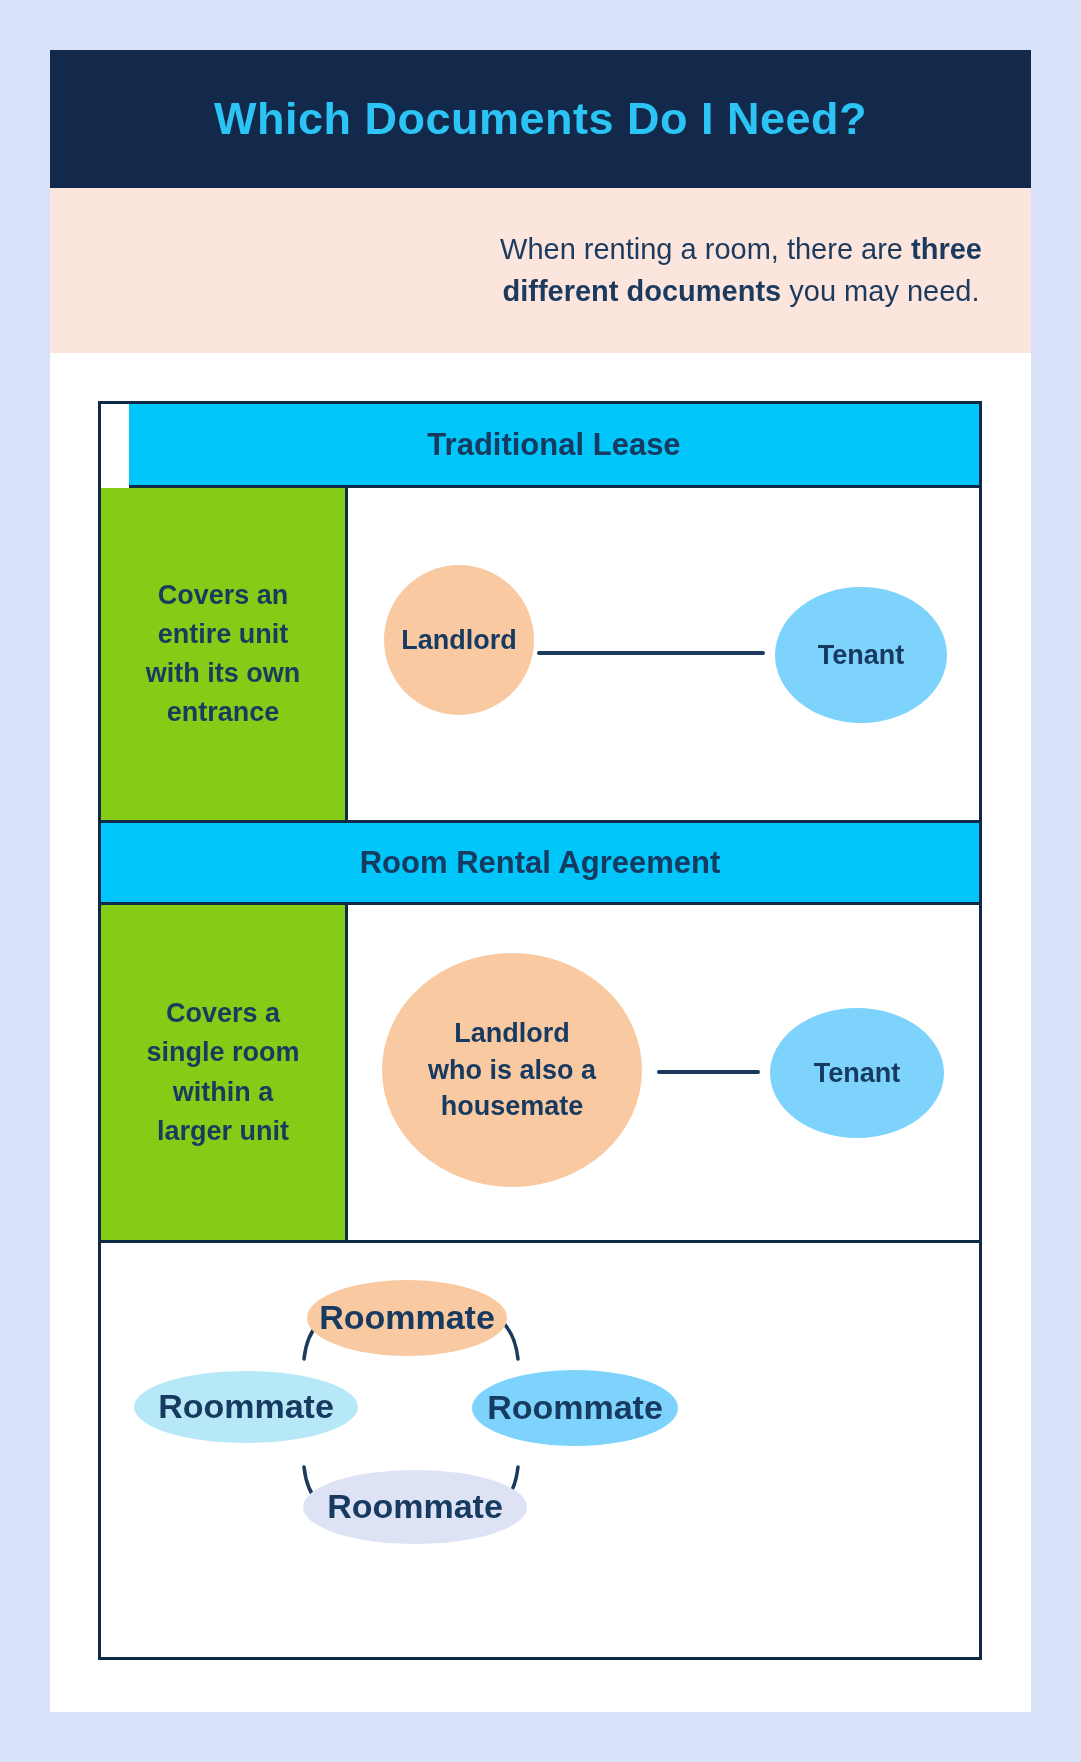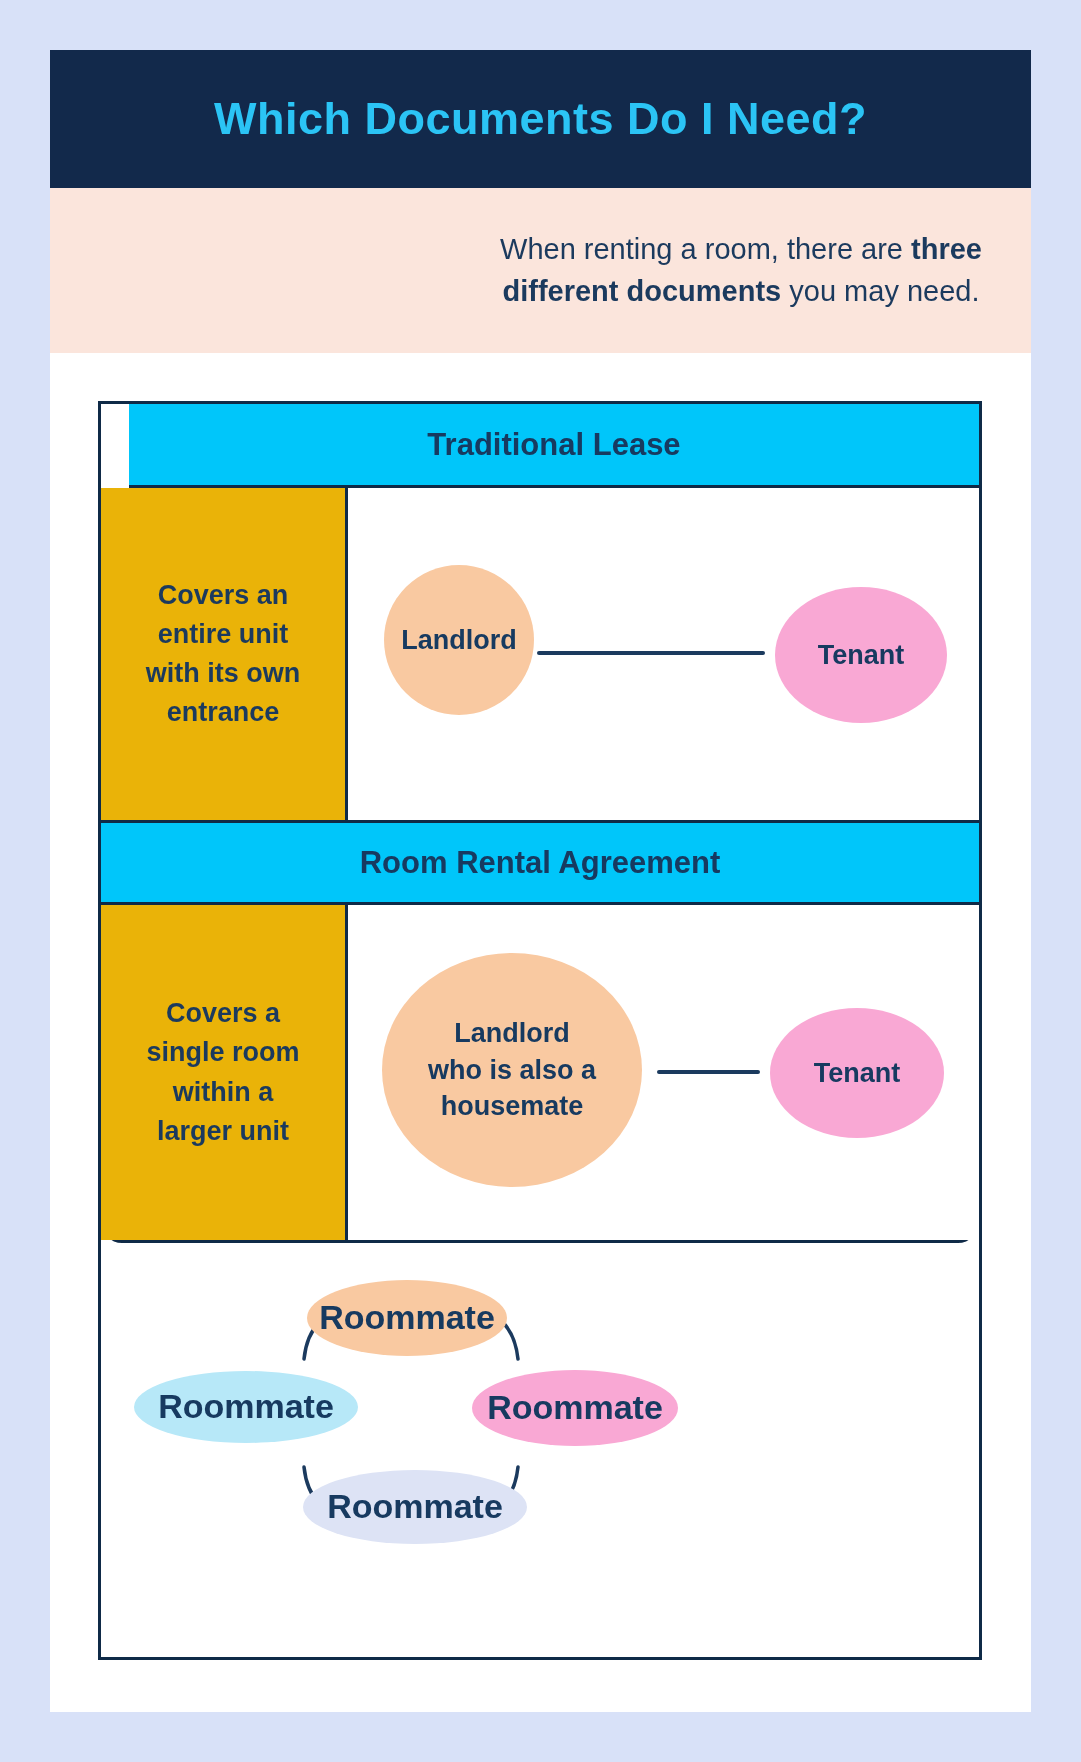--- a/index.html
+++ b/index.html
@@ -58,52 +58,52 @@
   }
   .band.first{height:81px;margin-left:28px;}
   .band.mid{height:79px;}
   .trow{
     display:flex;
     border-bottom:3px solid #0f2a47;
   }
   .trow.last{border-bottom:none;}
   .trow .desc{
     width:247px;
-    background:#eab308;
+    background:#84cc16;
     border-right:3px solid #0f2a47;
     display:flex;align-items:center;justify-content:center;
     text-align:center;
     color:#1b3a5e;
     font-size:27px;
     font-weight:600;
     line-height:1.45;
     white-space:pre-line;
     box-sizing:border-box;
     flex:none;
   }
   .trow .diagram{
     flex:1;
     position:relative;
     background:#ffffff;
   }
   .row-1{height:332px;}
-  .row-2{height:335px;border-radius:21px;}
+  .row-2{height:335px;}
   .row-3{height:329px;}
   .shape{
     position:absolute;
     display:flex;align-items:center;justify-content:center;
     text-align:center;
     color:#173a60;
     font-weight:bold;
     border-radius:50%;
     white-space:pre-line;
     line-height:1.35;
   }
   .orange{background:#f9c9a1;}
-  .pink{background:#f9a8d4;text-align:center;}
+  .pink{background:#7dd3fc;text-align:center;}
   .blue{background:#b7e8f8;}
   .lavender{background:#dde3f5;}
   .connector{
     position:absolute;height:4px;background:#1b3a5e;border-radius:2px;
   }
   .lbl-26{font-size:34px;}
   .lbl-27{font-size:27px;}
   .arc-svg{position:absolute;left:0;top:0;}
   .arc-svg path{stroke:#1b3a5e;stroke-width:3.5;fill:none;stroke-linecap:round;}
 </style>

